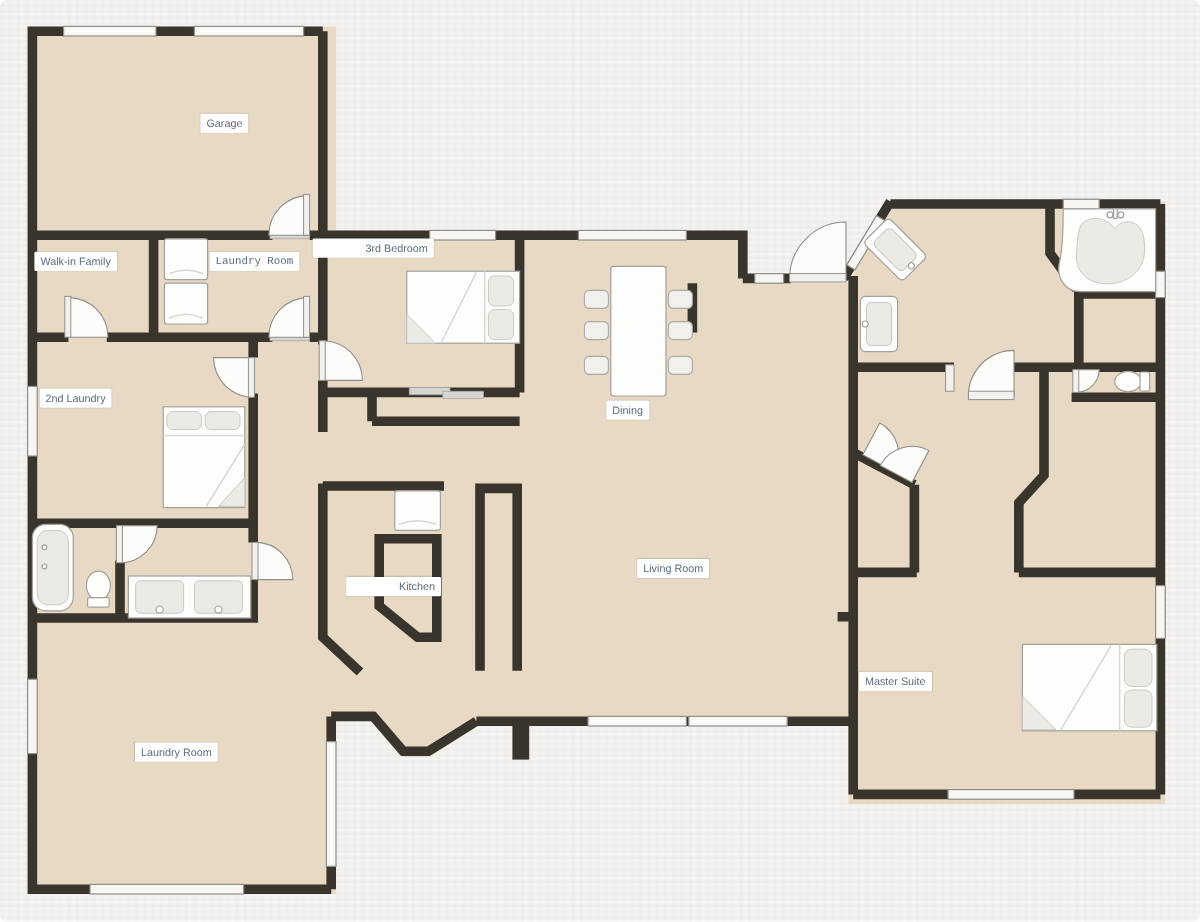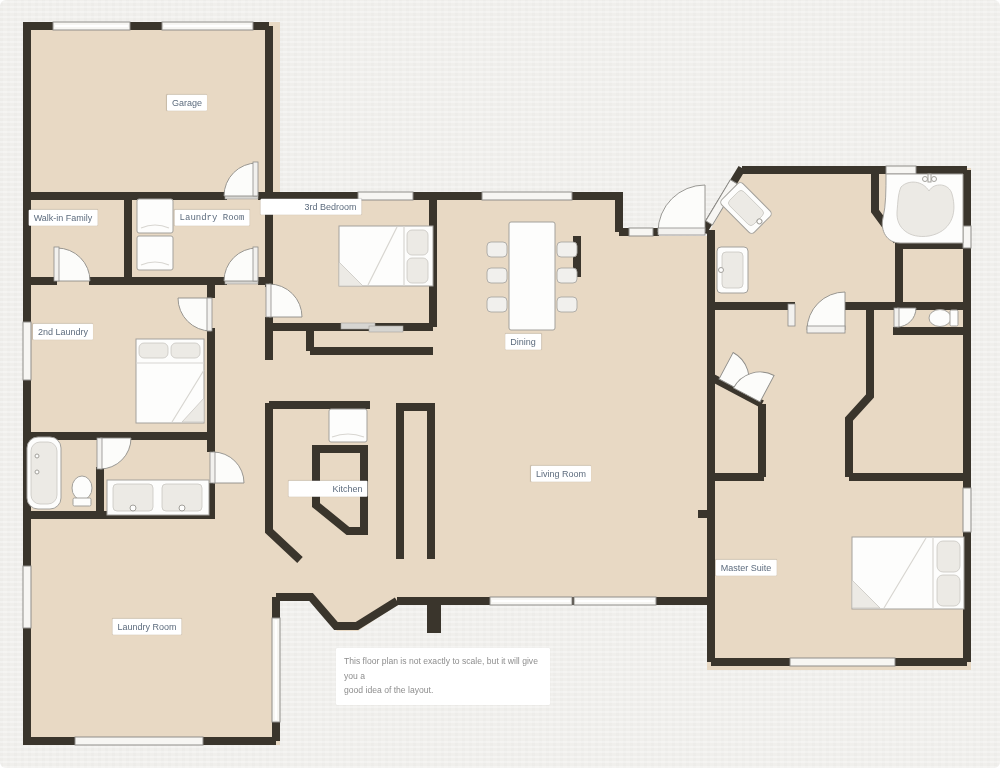--- a/index.html
+++ b/index.html
@@ -217,17 +217,13 @@
       <div class="room-label" style="left: 212px; top: 218px; font-family: Liberation Mono, monospace;">Laundry Room</div>
       <div class="room-label" style="left: 311px; top: 207px; padding-left: 44px;">3rd Bedroom</div>
       <div class="room-label" style="left: 63px; top: 332px;">2nd Laundry</div>
       <div class="room-label" style="left: 523px; top: 342px; text-align: center;">Dining</div>
       <div class="room-label" style="left: 328px; top: 489px; padding-left: 44px;">Kitchen</div>
       <div class="room-label" style="left: 561px; top: 474px;">Living Room</div>
       <div class="room-label" style="left: 147px; top: 627px;">Laundry Room</div>
       <div class="room-label" style="left: 746px; top: 568px;">Master Suite</div>
     </div>
 
-  <div class="disclaimer">
-    <div>This floor plan is not exactly to scale, but it will give you a</div>
-    <div>good idea of the layout.</div>
-  </div>
 </div>
 
 </body></html>

